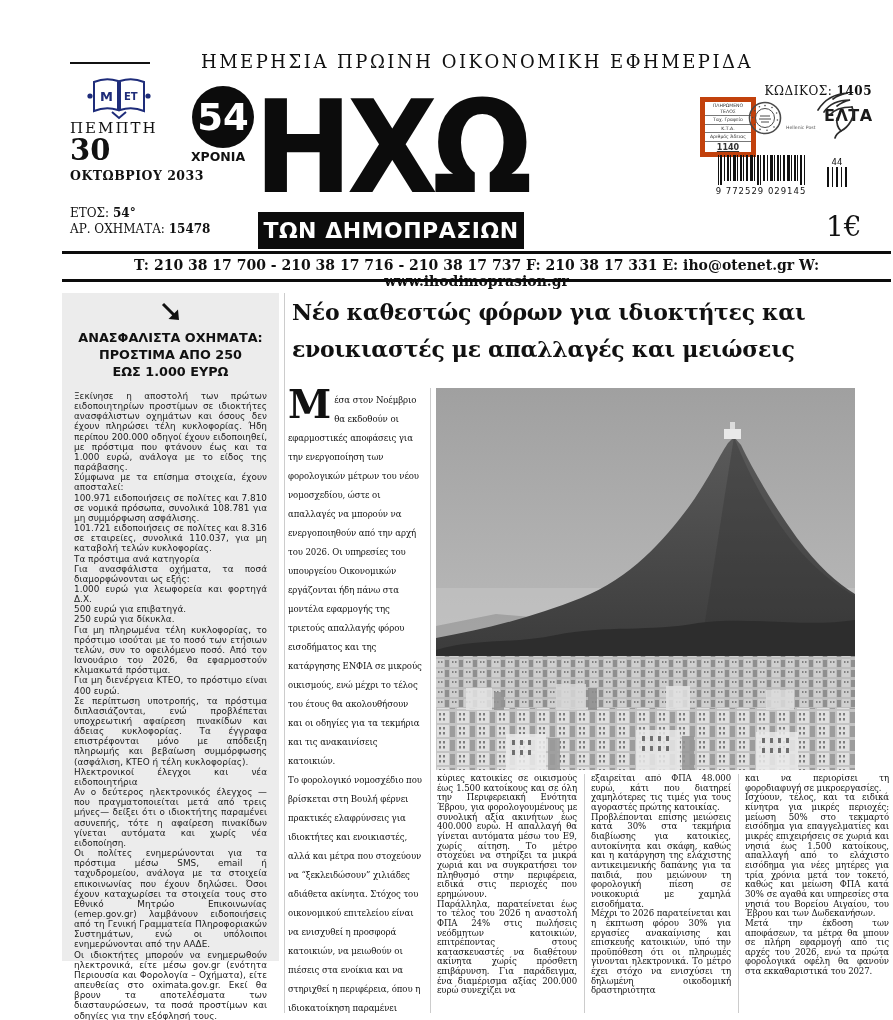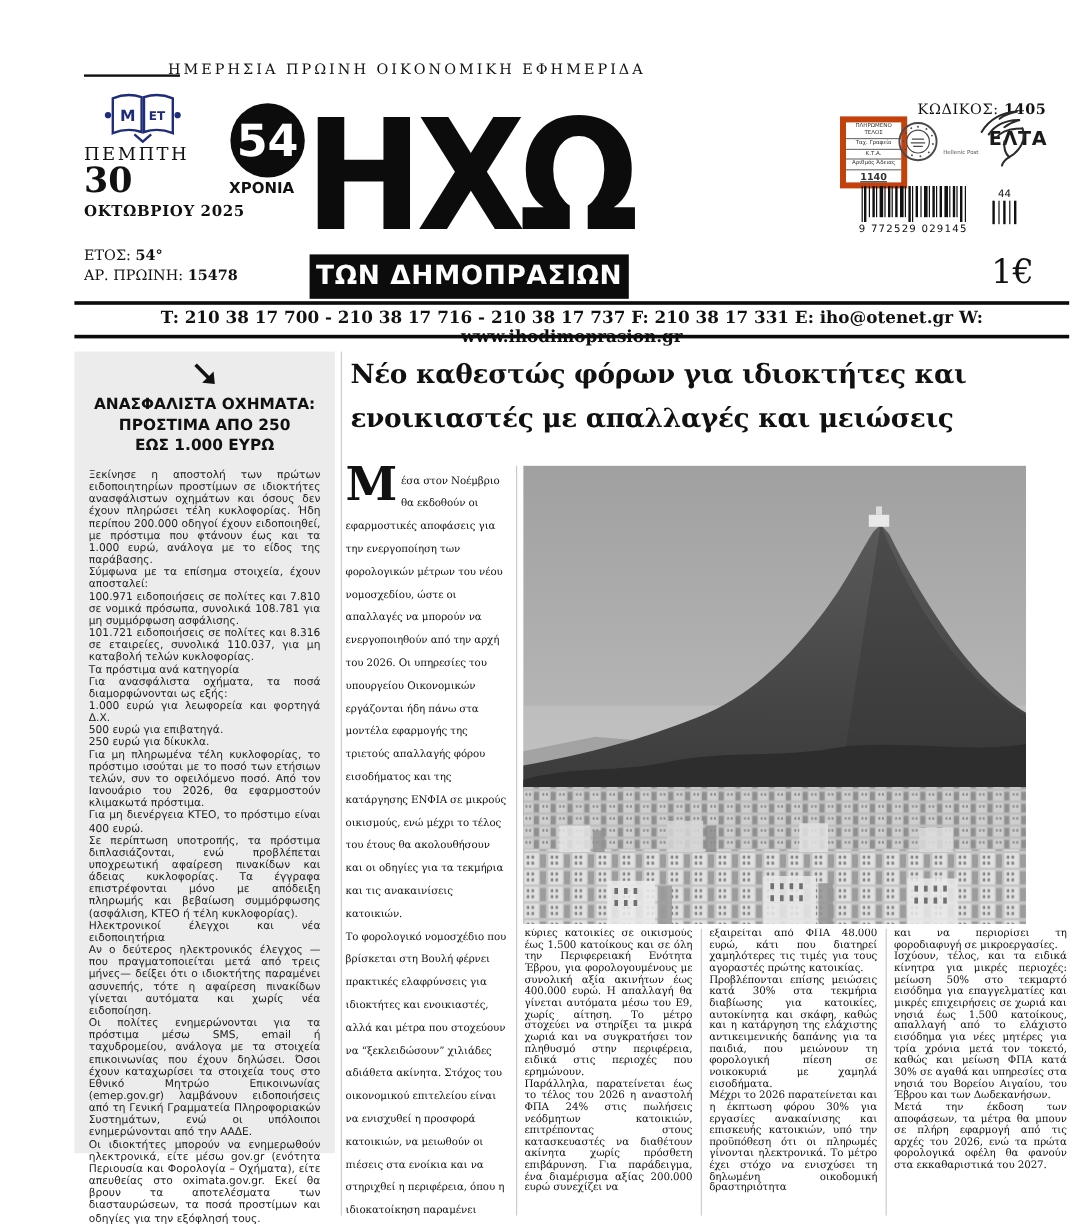--- a/index.html
+++ b/index.html
@@ -1,20 +1,20 @@
 <!DOCTYPE html>
 <html lang="el"><head>
 <meta charset="utf-8">
 <style>
   html,body{margin:0;padding:0;background:#fff;}
   #page{position:relative;width:893px;height:1020px;background:#fff;color:#111;
         font-family:"DejaVu Serif",serif;overflow:hidden;}
   .abs{position:absolute;}
   
-  .tagline{left:140px;right:140px;top:51px;text-align:left;font-size:12px;letter-spacing:2.5px;}
+  .tagline{left:140px;right:140px;top:51px;text-align:right;font-size:18px;letter-spacing:2.5px;}
   .rule-small{left:70px;top:62px;width:80px;height:2px;background:#111;}
   .met-logo{left:86px;top:74px;}
   .weekday{left:70px;top:119px;font-size:15px;letter-spacing:2px;}
   .day{left:70px;top:133px;font-size:29px;font-weight:bold;}
   .monthyear{left:70px;top:168px;font-size:12.5px;font-weight:bold;letter-spacing:.5px;}
   .etos{left:70px;top:206px;font-size:12px;}
   .arfyllou{left:70px;top:222px;font-size:12px;}
   .etos b,.arfyllou b{font-weight:bold;}
   .anniv-circle{left:192px;top:86px;width:62px;height:62px;border-radius:50%;background:#0c0c0c;
       color:#fff;font-family:"DejaVu Sans",sans-serif;font-weight:900;font-size:37px;
@@ -84,23 +84,23 @@
       <path d="M8,8 Q20,3 32,7 L32,36 Q20,32 8,37 Z" fill="#fff" stroke="#1e2c7a" stroke-width="2"></path>
       <path d="M58,8 Q46,3 34,7 L34,36 Q46,32 58,37 Z" fill="#fff" stroke="#1e2c7a" stroke-width="2"></path>
       <path d="M26,38 L33,44 L40,38" fill="none" stroke="#1e2c7a" stroke-width="2"></path>
       <text x="14" y="27" font-family="DejaVu Sans,sans-serif" font-size="13" font-weight="bold" fill="#1e2c7a">M</text>
       <text x="38" y="26" font-family="DejaVu Sans,sans-serif" font-size="10" font-weight="bold" fill="#1e2c7a">ET</text>
     </svg>
   </div>
 
   <div class="abs weekday">ΠΕΜΠΤΗ</div>
   <div class="abs day">30</div>
-  <div class="abs monthyear">ΟΚΤΩΒΡΙΟΥ 2025</div>
+  <div class="abs monthyear">ΟΚΤΩΒΡΙΟΥ 2033</div>
   <div class="abs etos"><span>ΕΤΟΣ:</span> <b>54°</b></div>
-  <div class="abs arfyllou"><span>ΑΡ. ΠΡΩΙΝΗ:</span> <b>15478</b></div>
+  <div class="abs arfyllou"><span>ΑΡ. ΟΧΗΜΑΤΑ:</span> <b>15478</b></div>
 
   <div class="abs anniv-circle">54</div>
   <div class="abs anniv-word">ΧΡΟΝΙΑ</div>
   <div class="abs masthead">ΗΧΩ</div>
   <div class="abs masthead-banner">ΤΩΝ ΔΗΜΟΠΡΑΣΙΩΝ</div>
 
   <div class="abs kodikos"><span>ΚΩΔΙΚΟΣ:</span> <b>1405</b></div>
 
   <div class="abs postal-box">
     <div class="r">ΠΛΗΡΩΜΕΝΟ ΤΕΛΟΣ</div>

